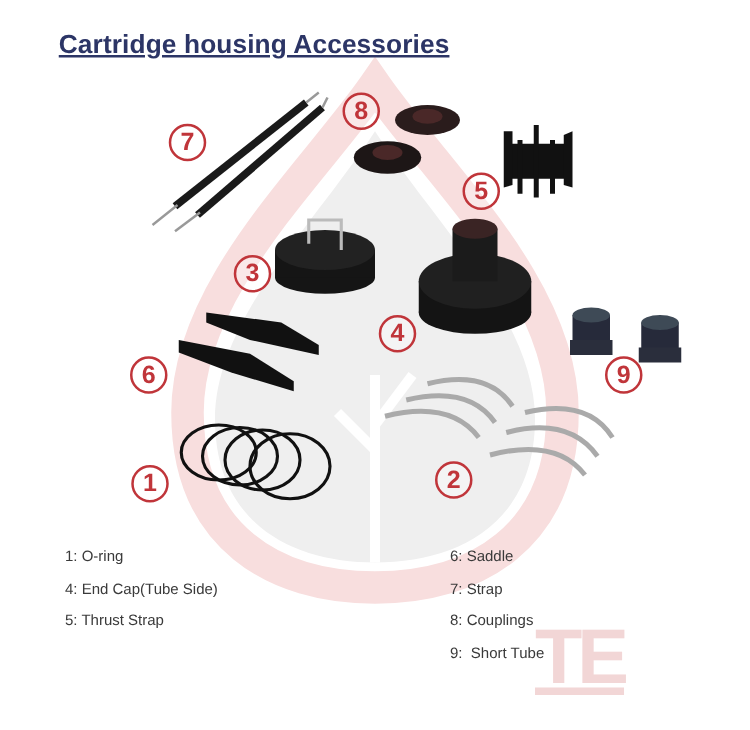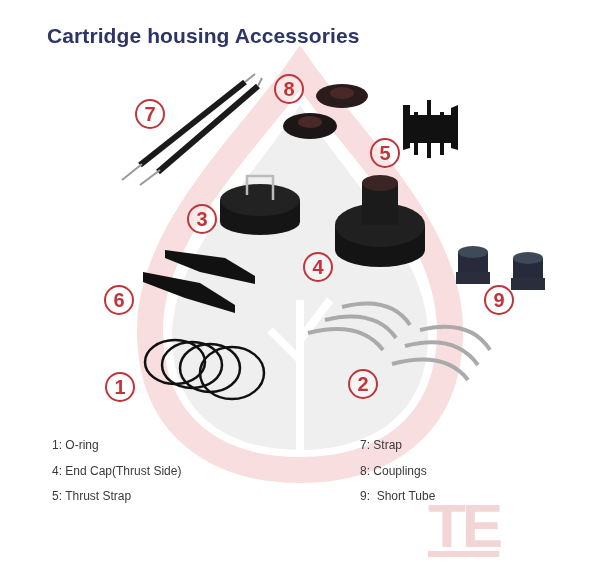--- a/index.html
+++ b/index.html
@@ -1,17 +1,17 @@
 <!DOCTYPE html>
 <html><head>
   <meta charset="utf-8">
   <style>
     html, body { margin:0; padding:0; }
     body { width:600px; height:584px; background:#fff; position:relative; overflow:hidden; font-family:"Liberation Sans", sans-serif; }
-    .title { position:absolute; left:47px; top:24px; font-size:21px; font-weight:bold; color:#2c3566; letter-spacing:0.1px; }
+    .title { position:absolute; left:47px; top:24px; font-size:21px; font-weight:bold; color:#2c3566; letter-spacing:0.1px;text-decoration:underline; }
     .bg { position:absolute; left:0; top:0; }
     .badge { position:absolute; width:26px; height:26px; border:2.5px solid #c0353a; border-radius:50%; color:#c0353a; font-size:20px; font-weight:bold; text-align:center; line-height:26px; box-sizing:content-box; background:rgba(255,255,255,0.3); }
     .legend { position:absolute; font-size:12px; color:#3a3a3a; line-height:25.5px; }
     .legend div { white-space:pre; }
     .wm { position:absolute; left:428px; top:490px; font-size:62px; font-weight:bold; color:#f2d6d6; letter-spacing:-4px;text-decoration:underline; }
   </style>
 </head>
 <body>
 
 <div class="wm">TE</div>
@@ -102,20 +102,21 @@
 <div class="badge" style="left:187px;top:204px;">3</div>
 <div class="badge" style="left:303px;top:252px;">4</div>
 <div class="badge" style="left:370px;top:138px;">5</div>
 <div class="badge" style="left:104px;top:285px;">6</div>
 <div class="badge" style="left:135px;top:99px;">7</div>
 <div class="badge" style="left:274px;top:74px;">8</div>
 <div class="badge" style="left:484px;top:285px;">9</div>
 
 <div class="legend" style="left:52px;top:433px;">
   <div>1: O-ring</div>
-  <div>4: End Cap(Thrust Side)</div>
+  <div>4: End Cap(Tube Side)</div>
   <div>5: Thrust Strap</div>
 </div>
 <div class="legend" style="left:360px;top:433px;">
+  <div>6: Saddle</div>
   <div>7: Strap</div>
   <div>8: Couplings</div>
   <div>9:  Short Tube</div>
 </div>
 
 </body></html>

